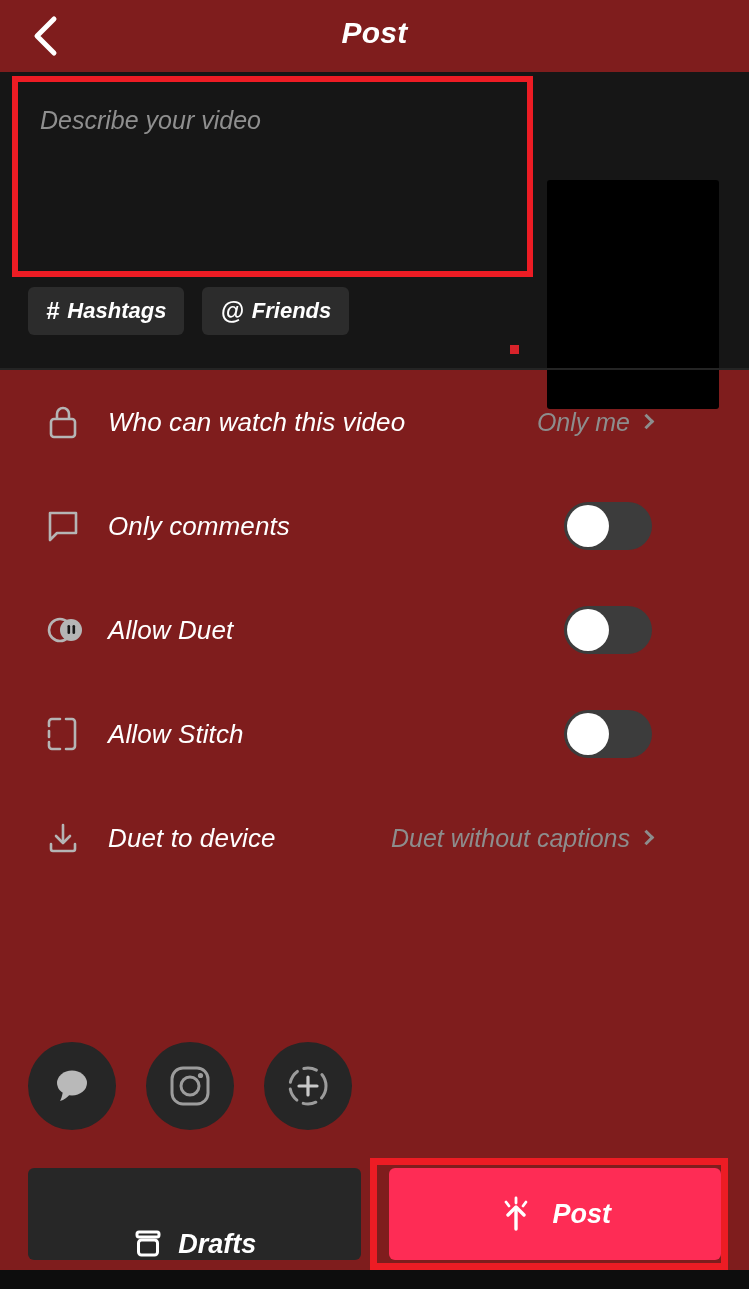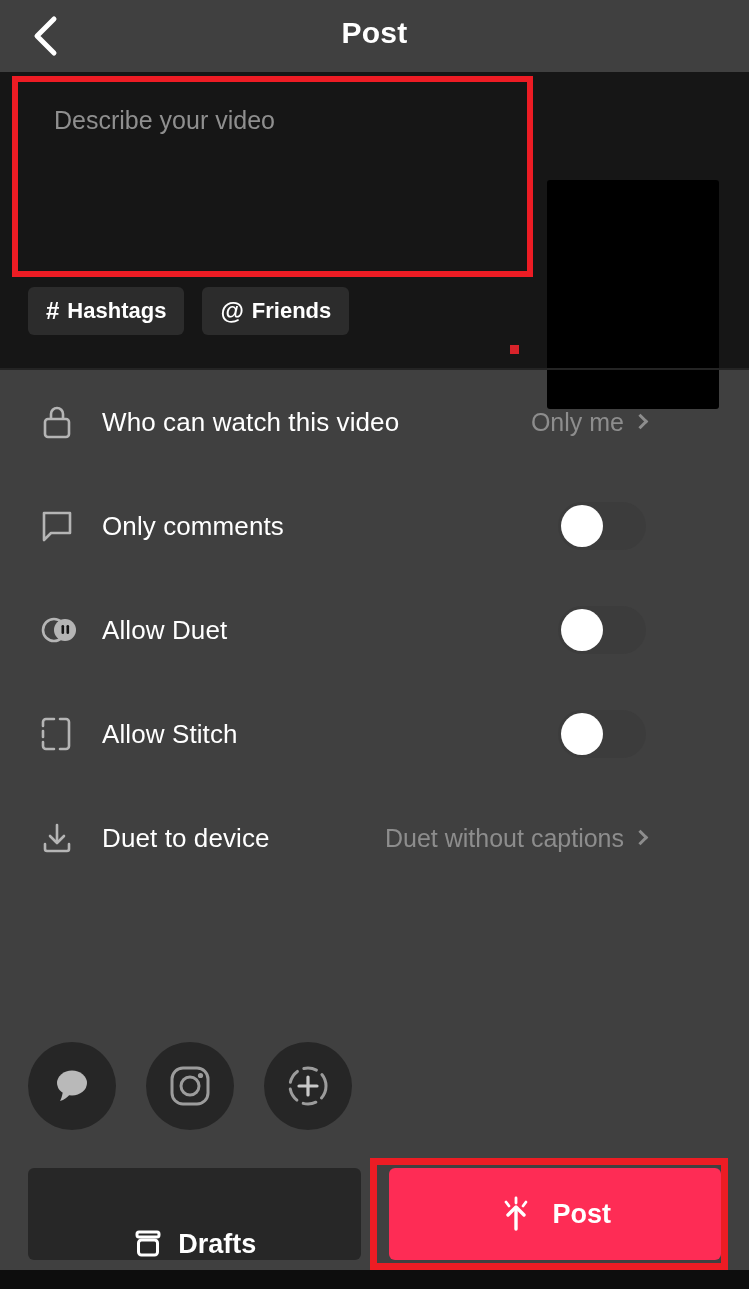--- a/index.html
+++ b/index.html
@@ -7,22 +7,23 @@
     width: 749px;
     height: 1289px;
     background: #000000;
     font-family: "Liberation Sans", sans-serif;
     overflow: hidden;
   }
   #screen {
     position: relative;
     width: 749px;
     height: 1289px;
-    background: #404040;
+    background: #7f1d1d;
     overflow: hidden;
+    font-style: italic;
   }
 
   
   .header {
     position: absolute;
     top: 0; left: 0;
     width: 749px;
     height: 72px;
   }
   .back-btn {
@@ -46,21 +47,21 @@
   
   .top-section {
     position: absolute;
     top: 72px; left: 0;
     width: 749px;
     height: 296px;
     background: #161616;
   }
   .caption-box {
     position: absolute;
-    left: 32px; top: 10px;
+    left: 18px; top: 10px;
     width: 504px;
     height: 190px;
     background: #161616;
     padding: 22px 22px;
   }
   .caption-placeholder {
     font-size: 25px;
     color: #8f8f8f;
     line-height: 1.3;
   }
@@ -120,21 +121,21 @@
     position: absolute;
     left: 0; top: 368px;
     width: 749px;
     height: 2px;
     background: #242424;
   }
 
   
   .settings {
     position: absolute;
-    top: 370px; left: 12px;
+    top: 370px; left: 18px;
     width: 664px;
   }
   .row {
     position: relative;
     height: 104px;
     display: flex;
     align-items: center;
     padding: 0 30px 0 28px;
   }
   .row-icon {

